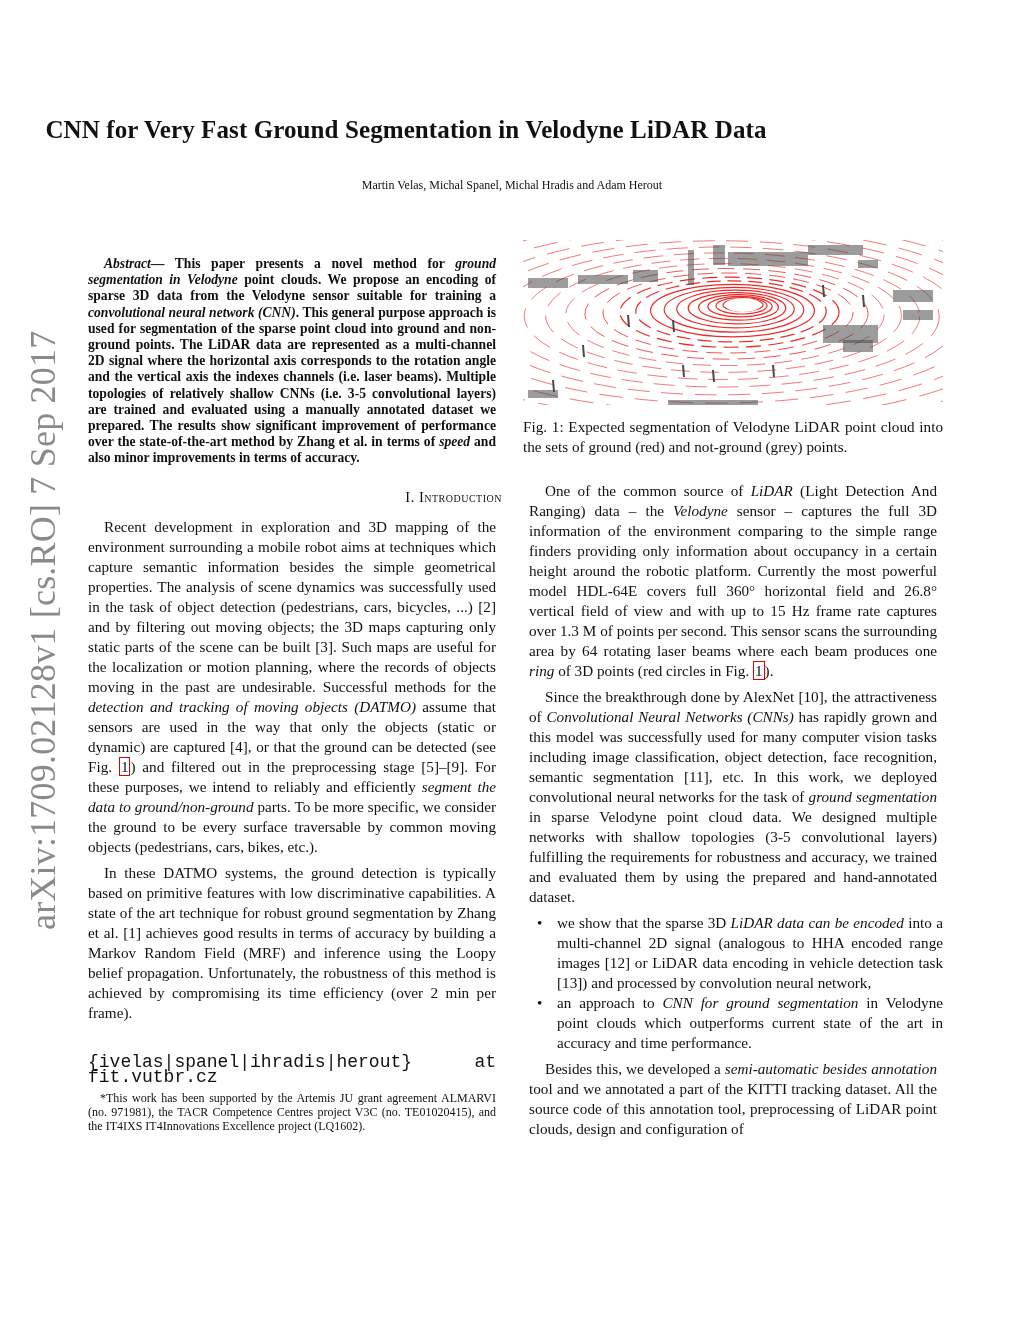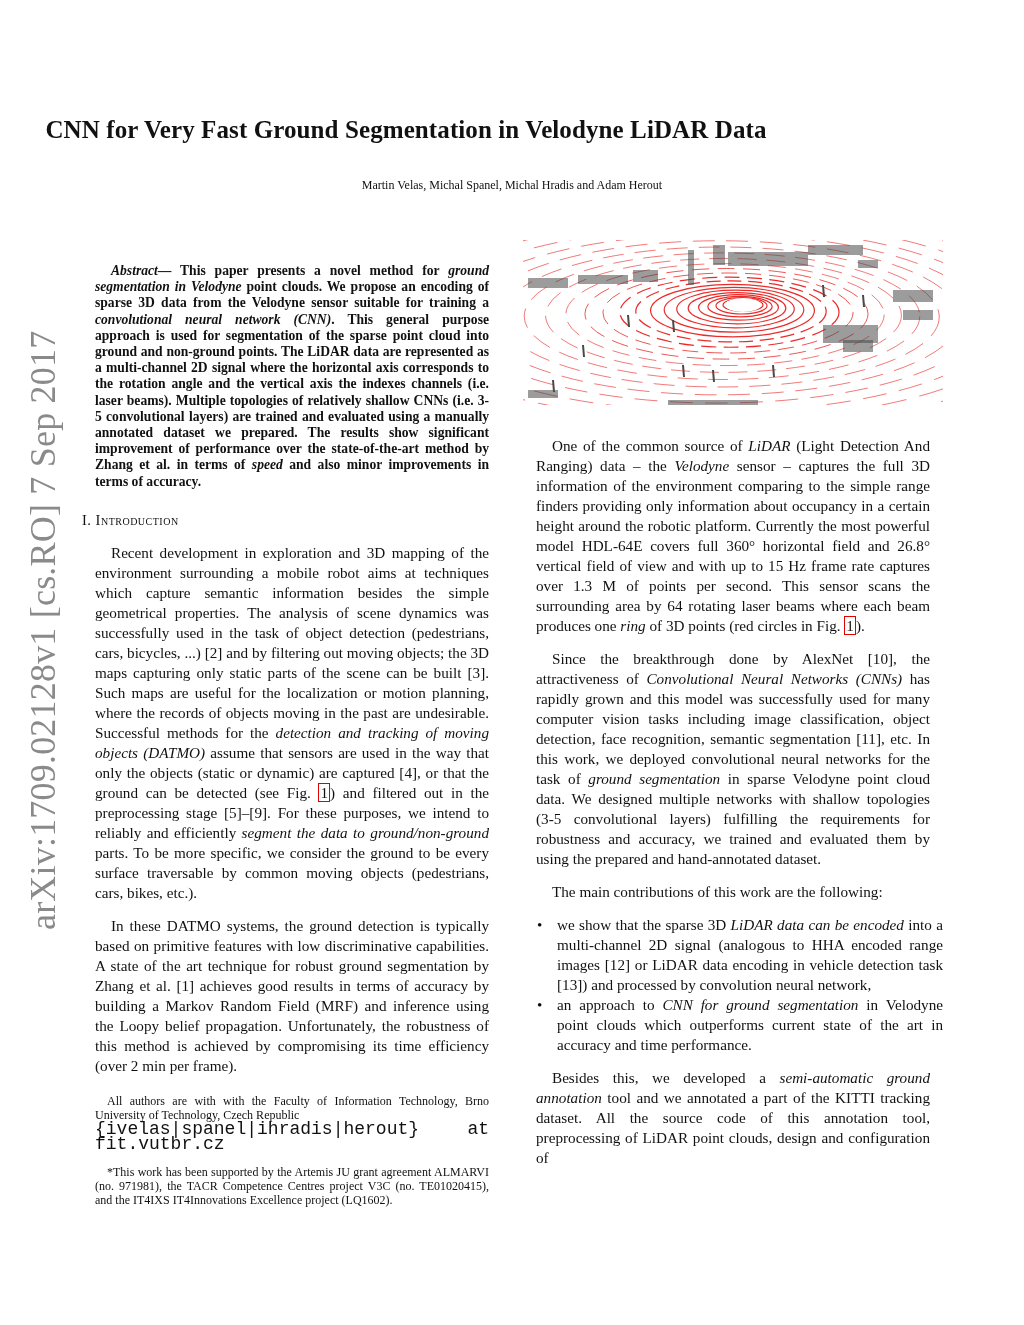--- a/index.html
+++ b/index.html
@@ -6,24 +6,24 @@
   body { width: 1024px; height: 1325px; position: relative; overflow: hidden;
          font-family: "Liberation Serif", "DejaVu Serif", serif; color: #111; }
   .arxiv { position: absolute; left: 22px; top: 930px; transform-origin: 0 0; transform: rotate(-90deg);
            font-size: 36px; color: #8a8a8a; white-space: nowrap; letter-spacing: 0.2px; }
   .title { position: absolute; top: 116px; left: 0; width: 812px; text-align: center;
            font-size: 25px; font-weight: bold; letter-spacing: 0.1px; }
   .authors { position: absolute; top: 178px; left: 0; width: 1024px; text-align: center; font-size: 12px; }
   .col { position: absolute; width: 420px; font-size: 15.2px; line-height: 20px; text-align: justify; }
   .col-left { left: 82px; top: 250px; }
   .col-right { left: 523px; top: 240px; }
-  p { margin: 13px; text-indent: 16px; }
+  p { margin: 6px; text-indent: 16px; }
   .abstract { font-weight: bold; font-size: 13.6px; line-height: 16.2px; }
   .abstract em { font-weight: bold; }
-  .section-heading { text-align: left; font-size: 14.5px; margin: 20px 0 10px 0; letter-spacing: 0.5px; }
+  .section-heading { text-align: right; font-size: 14.5px; margin: 20px 0 10px 0; letter-spacing: 0.5px; }
   .section-heading .sc { font-variant: small-caps; }
   .footnotes { margin-top: 18px; font-size: 12px; line-height: 14px; }
   .footnotes p { text-indent: 12px; }
   .mono { font-family: "Liberation Mono", "DejaVu Sans Mono", monospace; font-size: 18px; }
   .ref-box { border: 1px solid #e00000; padding: 0 1px; }
   .figure { width: 420px; height: 165px; position: relative; }
   .figure svg { width: 420px; height: 165px; display: block; }
   .caption { font-size: 15.2px; line-height: 20px; margin-top: 12px; text-align: justify; }
   .gap { height: 18px; }
   ul.contrib { margin: 2px 0 0 0; padding: 0 0 0 34px; }
@@ -40,21 +40,21 @@
 
 <div class="col col-left">
   <p class="abstract"><em>Abstract</em><span>—</span><span> This paper presents a novel method for </span><em>ground segmentation in Velodyne</em><span> point clouds. We propose an encoding of sparse 3D data from the Velodyne sensor suitable for training a </span><em>convolutional neural network (CNN)</em><span>. This general purpose approach is used for segmentation of the sparse point cloud into ground and non-ground points. The LiDAR data are represented as a multi-channel 2D signal where the horizontal axis corresponds to the rotation angle and the vertical axis the indexes channels (i.e. laser beams). Multiple topologies of relatively shallow CNNs (i.e. 3-5 convolutional layers) are trained and evaluated using a manually annotated dataset we prepared. The results show significant improvement of performance over the state-of-the-art method by Zhang et al. in terms of </span><em>speed</em><span> and also minor improvements in terms of accuracy.</span></p>
 
   <div class="section-heading"><span>I. </span><span class="sc">Introduction</span></div>
 
   <p><span>Recent development in exploration and 3D mapping of the environment surrounding a mobile robot aims at techniques which capture semantic information besides the simple geometrical properties. The analysis of scene dynamics was successfully used in the task of object detection (pedestrians, cars, bicycles, ...) [2] and by filtering out moving objects; the 3D maps capturing only static parts of the scene can be built [3]. Such maps are useful for the localization or motion planning, where the records of objects moving in the past are undesirable. Successful methods for the </span><em>detection and tracking of moving objects (DATMO)</em><span> assume that sensors are used in the way that only the objects (static or dynamic) are captured [4], or that the ground can be detected (see Fig. </span><span class="ref-box">1</span><span>) and filtered out in the preprocessing stage [5]–[9]. For these purposes, we intend to reliably and efficiently </span><em>segment the data to ground/non-ground</em><span> parts. To be more specific, we consider the ground to be every surface traversable by common moving objects (pedestrians, cars, bikes, etc.).</span></p>
   <p>In these DATMO systems, the ground detection is typically based on primitive features with low discriminative capabilities. A state of the art technique for robust ground segmentation by Zhang et al. [1] achieves good results in terms of accuracy by building a Markov Random Field (MRF) and inference using the Loopy belief propagation. Unfortunately, the robustness of this method is achieved by compromising its time efficiency (over 2 min per frame).</p>
 
   <div class="footnotes">
-    <p><span>All authors are with with the Faculty of Information Technology, Brno University of Technology, Czech Republic</span><br><span class="mono">{ivelas|spanel|ihradis|herout} at fit.vutbr.cz</span></p>
+    <p><br><span class="mono">{ivelas|spanel|ihradis|herout} at fit.vutbr.cz</span></p>
     <p>*This work has been supported by the Artemis JU grant agreement ALMARVI (no. 971981), the TACR Competence Centres project V3C (no. TE01020415), and the IT4IXS  IT4Innovations Excellence project (LQ1602).</p>
   </div>
 </div>
 
 <div class="col col-right">
   <div class="figure">
     <svg id="pc" viewBox="0 0 420 165">
         <ellipse cx="220" cy="65" rx="20" ry="6.4" fill="none" stroke="#e8201e" stroke-width="1.2" stroke-dasharray="none" opacity="0.95"></ellipse>
         <ellipse cx="218.5" cy="65.8" rx="25.55" ry="8.176" fill="none" stroke="#e8201e" stroke-width="1.2" stroke-dasharray="none" opacity="0.95"></ellipse>
         <ellipse cx="217" cy="66.6" rx="32.2" ry="10.304" fill="none" stroke="#e8201e" stroke-width="1.2" stroke-dasharray="none" opacity="0.95"></ellipse>
@@ -105,27 +105,27 @@
         <line x1="150" y1="80" x2="151" y2="92" stroke="#4a4a4a" stroke-width="2"></line>
         <line x1="160" y1="125" x2="161" y2="137" stroke="#4a4a4a" stroke-width="2"></line>
         <line x1="190" y1="130" x2="191" y2="142" stroke="#4a4a4a" stroke-width="2"></line>
         <line x1="250" y1="125" x2="251" y2="137" stroke="#4a4a4a" stroke-width="2"></line>
         <line x1="300" y1="45" x2="301" y2="57" stroke="#4a4a4a" stroke-width="2"></line>
         <line x1="340" y1="55" x2="341" y2="67" stroke="#4a4a4a" stroke-width="2"></line>
         <line x1="30" y1="140" x2="31" y2="152" stroke="#4a4a4a" stroke-width="2"></line>
         <line x1="60" y1="105" x2="61" y2="117" stroke="#4a4a4a" stroke-width="2"></line>
       </svg>
   </div>
+  <div class="caption">Fig. 1: Expected segmentation of Velodyne LiDAR point cloud into the sets of ground (red) and not-ground (grey) points.</div>
   <div class="gap"></div>
 
   <p><span>One of the common source of </span><em>LiDAR</em><span> (Light Detection And Ranging) data – the </span><em>Velodyne</em><span> sensor – captures the full 3D information of the environment comparing to the simple range finders providing only information about occupancy in a certain height around the robotic platform. Currently the most powerful model HDL-64E covers full 360° horizontal field and 26.8° vertical field of view and with up to 15 Hz frame rate captures over 1.3 M of points per second. This sensor scans the surrounding area by 64 rotating laser beams where each beam produces one </span><em>ring</em><span> of 3D points (red circles in Fig. </span><span class="ref-box">1</span><span>).</span></p>
 
   <p><span>Since the breakthrough done by AlexNet [10], the attractiveness of </span><em>Convolutional Neural Networks (CNNs)</em><span> has rapidly grown and this model was successfully used for many computer vision tasks including image classification, object detection, face recognition, semantic segmentation [11], etc. In this work, we deployed convolutional neural networks for the task of </span><em>ground segmentation</em><span> in sparse Velodyne point cloud data. We designed multiple networks with shallow topologies (3-5 convolutional layers) fulfilling the requirements for robustness and accuracy, we trained and evaluated them by using the prepared and hand-annotated dataset.</span></p>
 
-  <p>The main contributions of this work are the following:</p>
 
   <ul class="contrib">
     <li><span class="bullet">•</span><span>we show that the sparse 3D </span><em>LiDAR data can be encoded</em><span> into a multi-channel 2D signal (analogous to HHA encoded range images [12] or LiDAR data encoding in vehicle detection task [13]) and processed by convolution neural network,</span></li>
     <li><span class="bullet">•</span><span>an approach to </span><em>CNN for ground segmentation</em><span> in Velodyne point clouds which outperforms current state of the art in accuracy and time performance.</span></li>
   </ul>
 
-  <p><span>Besides this, we developed a </span><em>semi-automatic ground annotation</em><span> tool and we annotated a part of the KITTI tracking dataset. All the source code of this annotation tool, preprocessing of LiDAR point clouds, design and configuration of</span></p>
+  <p><span>Besides this, we developed a </span><em>semi-automatic besides annotation</em><span> tool and we annotated a part of the KITTI tracking dataset. All the source code of this annotation tool, preprocessing of LiDAR point clouds, design and configuration of</span></p>
 </div>
 
 </body></html>

